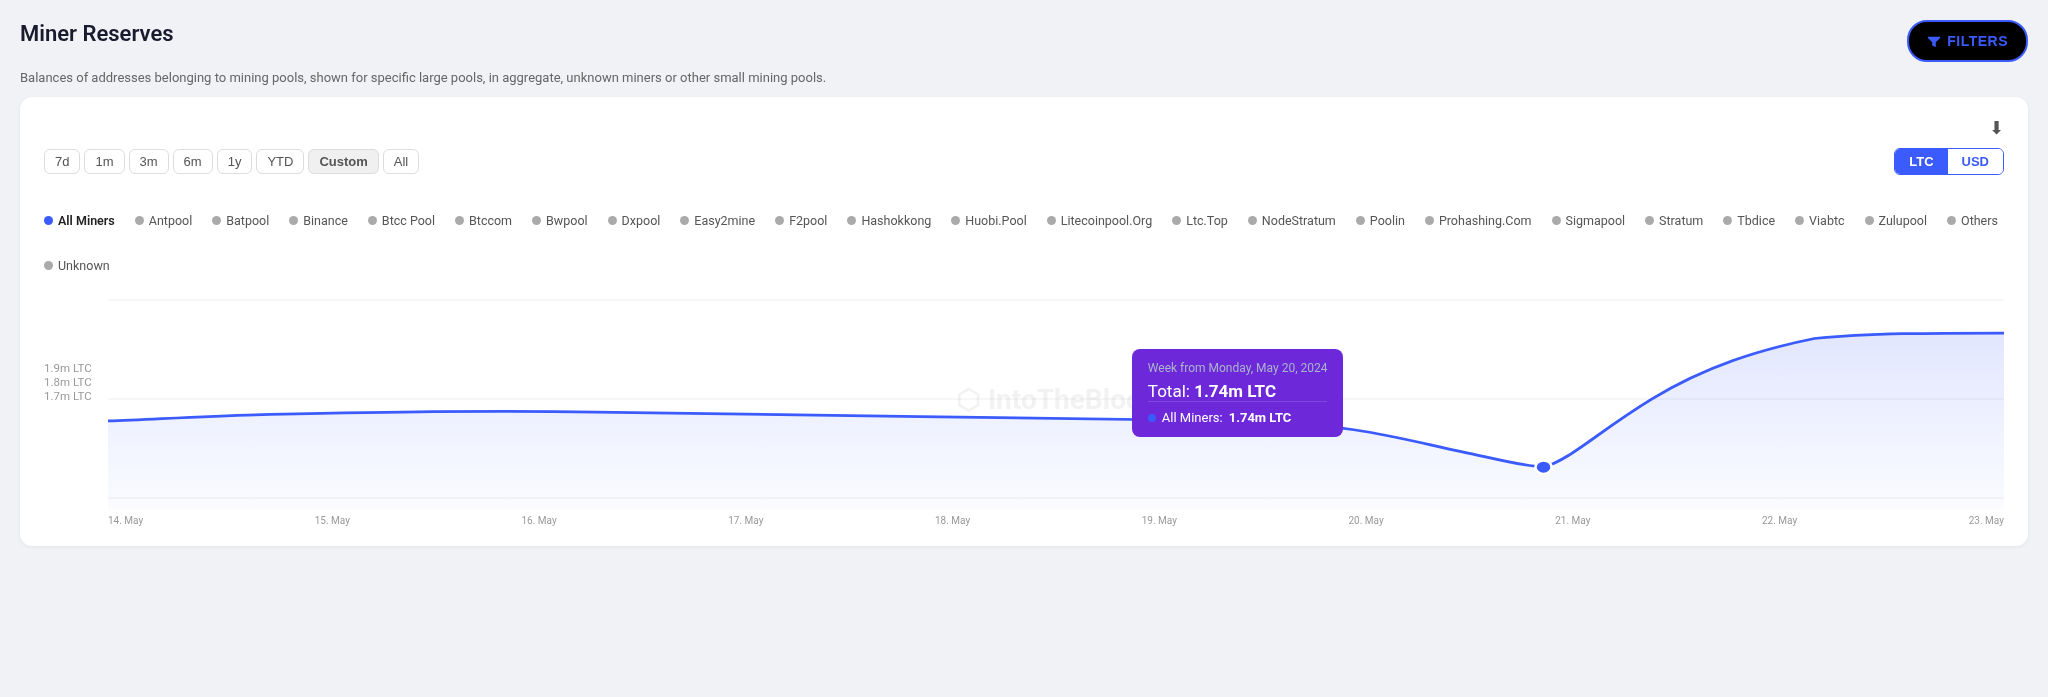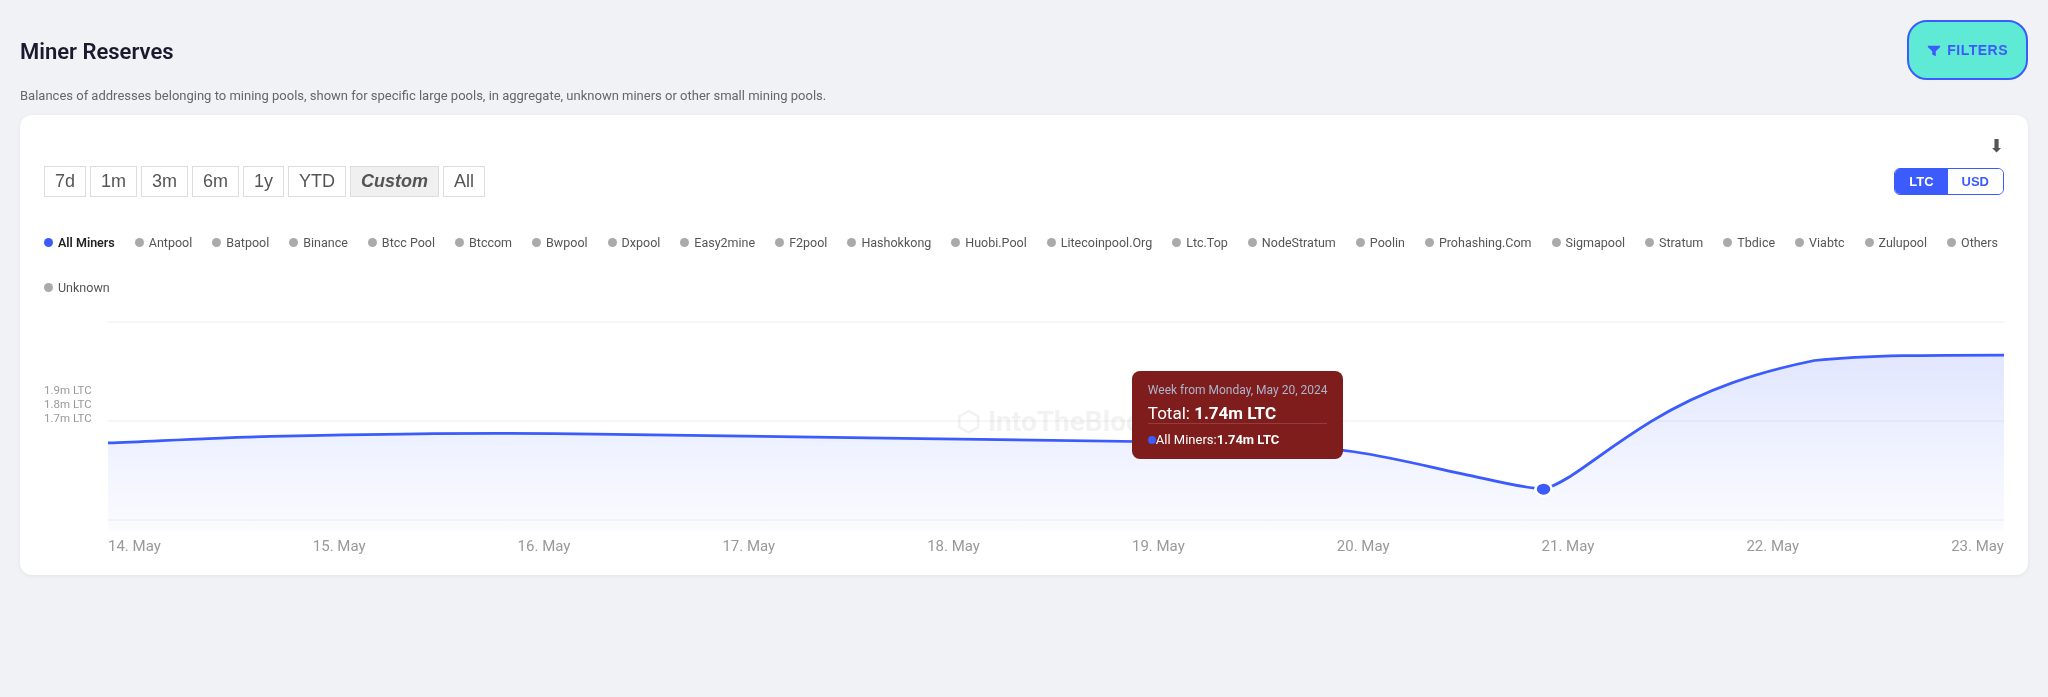--- a/index.html
+++ b/index.html
@@ -17,24 +17,24 @@
       font-size: 22px;
       font-weight: 600;
       color: #1a1a2e;
       margin-bottom: 16px;
     }
     .filters-btn {
       display: flex;
       align-items: center;
       gap: 6px;
       border: 2px solid #3b5bfc;
-      background: #5eead4;
+      background: #000000;
       color: #3b5bfc;
       border-radius: 20px;
-      padding: 20px 18px;
+      padding: 11px 18px;
       font-size: 14px;
       font-weight: 600;
       cursor: pointer;
       letter-spacing: 0.5px;
     }
     .header-row {
       display: flex;
       justify-content: space-between;
       align-items: flex-end;
       margin-bottom: 8px;
@@ -68,22 +68,22 @@
       margin-bottom: 14px;
     }
     .time-buttons {
       display: flex;
       gap: 4px;
     }
     .time-btn {
       padding: 4px 10px;
       border: 1px solid #ddd;
       background: white;
-      border-radius: 0;
-      font-size: 18px;
+      border-radius: 6px;
+      font-size: 13px;
       color: #555;
       cursor: pointer;
     }
     .currency-toggle {
       display: flex;
       border: 1.5px solid #3b5bfc;
       border-radius: 6px;
       overflow: hidden;
     }
     .currency-btn {
@@ -123,21 +123,21 @@
       position: relative;
       width: 100%;
       height: 220px;
     }
     .chart-svg {
       width: 100%;
       height: 100%;
     }
     .tooltip-box {
       position: absolute;
-      background: #7f1d1d;
+      background: #6d28d9;
       color: white;
       border-radius: 8px;
       padding: 12px 16px;
       font-size: 13px;
       min-width: 200px;
       pointer-events: none;
       top: 60px;
       left: 54%;
     }
     .tooltip-week {
@@ -145,34 +145,35 @@
       font-size: 12px;
       margin-bottom: 6px;
     }
     .tooltip-total {
       font-size: 17px;
     }
     .tooltip-total b { font-weight: 700; }
     .tooltip-item {
       display: flex;
       align-items: center;
+      gap: 6px;
       font-size: 13px;
     }
     .tooltip-dot {
       width: 8px;
       height: 8px;
       border-radius: 50%;
       background: #3b5bfc;
       flex-shrink: 0;
     }
     .x-axis {
       display: flex;
       justify-content: space-between;
       padding: 6px 0 0 0;
-      font-size: 15px;
+      font-size: 10px;
       color: #999;
     }
     .watermark {
       position: absolute;
       top: 50%;
       left: 50%;
       transform: translate(-50%, -50%);
       opacity: 0.08;
       font-size: 28px;
       font-weight: 700;
@@ -218,21 +219,21 @@
     </div>
 
     <div class="time-controls">
       <div class="time-buttons" id="time-buttons-container">
           <button class="time-btn">7d</button>
           <button class="time-btn">1m</button>
           <button class="time-btn">3m</button>
           <button class="time-btn">6m</button>
           <button class="time-btn">1y</button>
           <button class="time-btn">YTD</button>
-          <button class="time-btn" style="background: rgb(240, 240, 240); font-weight: 600; font-style: italic;">Custom</button>
+          <button class="time-btn" style="background: rgb(240, 240, 240); font-weight: 600;">Custom</button>
           <button class="time-btn">All</button>
         </div>
       <div class="currency-toggle" id="currency-toggle-container">
           <button class="currency-btn active">LTC</button>
           <button class="currency-btn">USD</button>
         </div>
     </div>
 
     <div class="legend" id="legend-container">
         <div class="legend-item">

